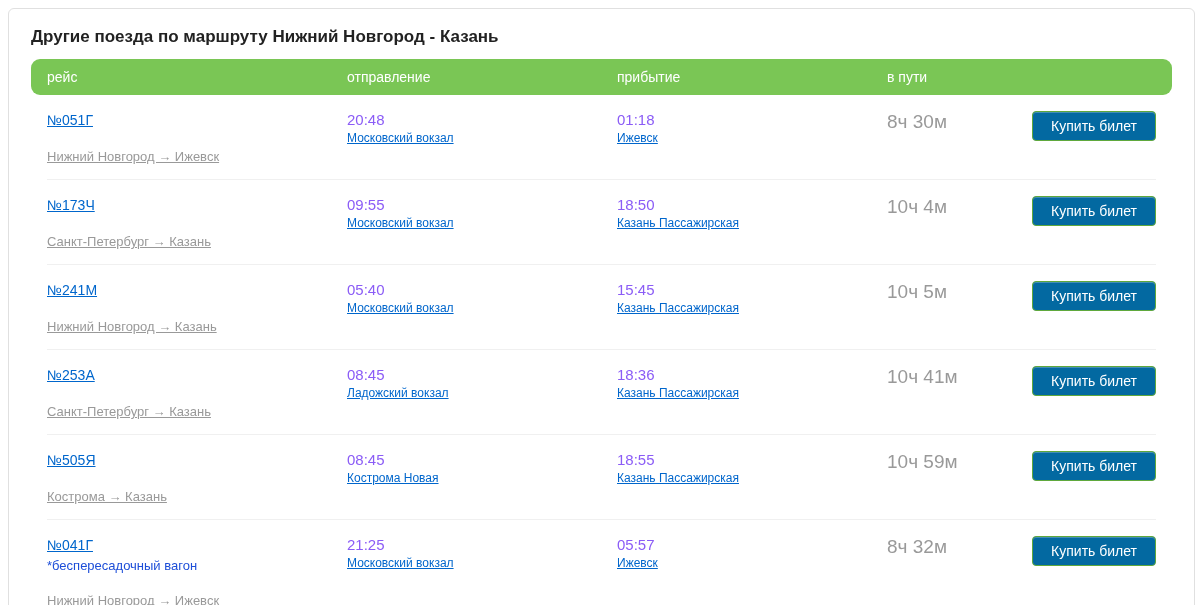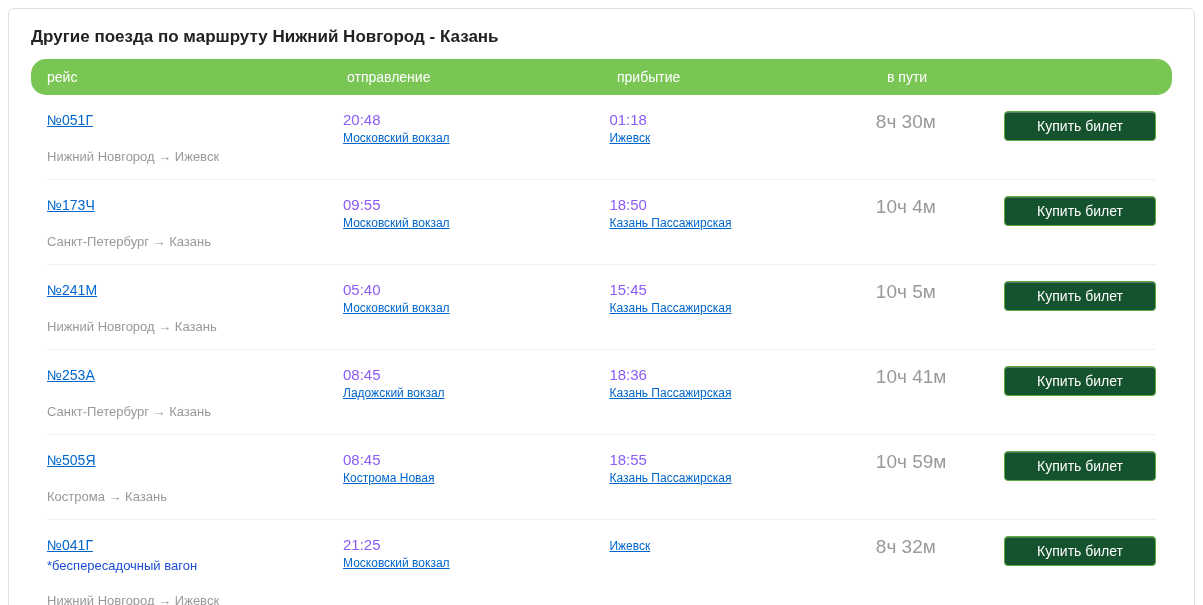--- a/index.html
+++ b/index.html
@@ -17,21 +17,21 @@
   }
   .card-title {
     font-size: 17px;
     font-weight: bold;
     color: #222;
     margin-bottom: 12px;
   }
   .table-header {
     background: #7ac655;
     color: #fff;
-    border-radius: 15px;
+    border-radius: 9px;
     display: flex;
     align-items: center;
     padding: 10px 16px;
     font-size: 14px;
   }
   .col-route   { width: 300px; }
   .col-depart  { width: 270px; }
   .col-arrive  { width: 270px; }
   .col-duration{ width: 130px; text-align: left; }
   .col-action  { flex: 1; text-align: right; }
@@ -44,20 +44,21 @@
   }
   .row:first-child { border-top: none; }
   .train-link {
     color: #0066cc;
     text-decoration: underline;
     font-size: 14px;
     cursor: pointer;
   }
   .route-text {
     color: #999;
+    text-decoration: underline;
     font-size: 13px;
     margin-top: 20px;
     display: inline-block;
   }
   .note-text {
     color: #1d4ed8;
     font-size: 13px;
     margin-top: 4px;
   }
   .time {
@@ -70,26 +71,26 @@
     font-size: 12px;
     cursor: pointer;
     display: inline-block;
     margin-top: 3px;
   }
   .duration {
     color: #999;
     font-size: 19px;
   }
   .buy-btn {
-    background: #14532d;
+    background: #0369a1;
     color: #fff;
     border: 1px solid #5fa83c;
     box-shadow: inset 0 1px 0 rgba(255,255,255,0.25);
     border-radius: 4px;
-    padding: 6px 32px;
+    padding: 6px 18px;
     font-size: 14px;
     font-family: inherit;
     cursor: pointer;
     white-space: nowrap;
   }
 </style>
 </head>
 <body>
 
 <div class="card">
@@ -135,18 +136,18 @@
       <div class="row">
         <div class="col-route"><a class="train-link">№505Я</a><div><span class="route-text">Кострома → Казань</span></div></div>
         <div class="col-depart"><div class="time">08:45</div><a class="station-link">Кострома Новая</a></div>
         <div class="col-arrive"><div class="time">18:55</div><a class="station-link">Казань Пассажирская</a></div>
         <div class="col-duration"><span class="duration">10ч 59м</span></div>
         <div class="col-action"><button class="buy-btn">Купить билет</button></div>
       </div>
       <div class="row">
         <div class="col-route"><a class="train-link">№041Г</a><div class="note-text">*беспересадочный вагон</div><div><span class="route-text">Нижний Новгород → Ижевск</span></div></div>
         <div class="col-depart"><div class="time">21:25</div><a class="station-link">Московский вокзал</a></div>
-        <div class="col-arrive"><a class="station-link">Ижевск</a></div>
+        <div class="col-arrive"><div class="time">05:57</div><a class="station-link">Ижевск</a></div>
         <div class="col-duration"><span class="duration">8ч 32м</span></div>
         <div class="col-action"><button class="buy-btn">Купить билет</button></div>
       </div>
     </div>
 </div>
 
 </body></html>

